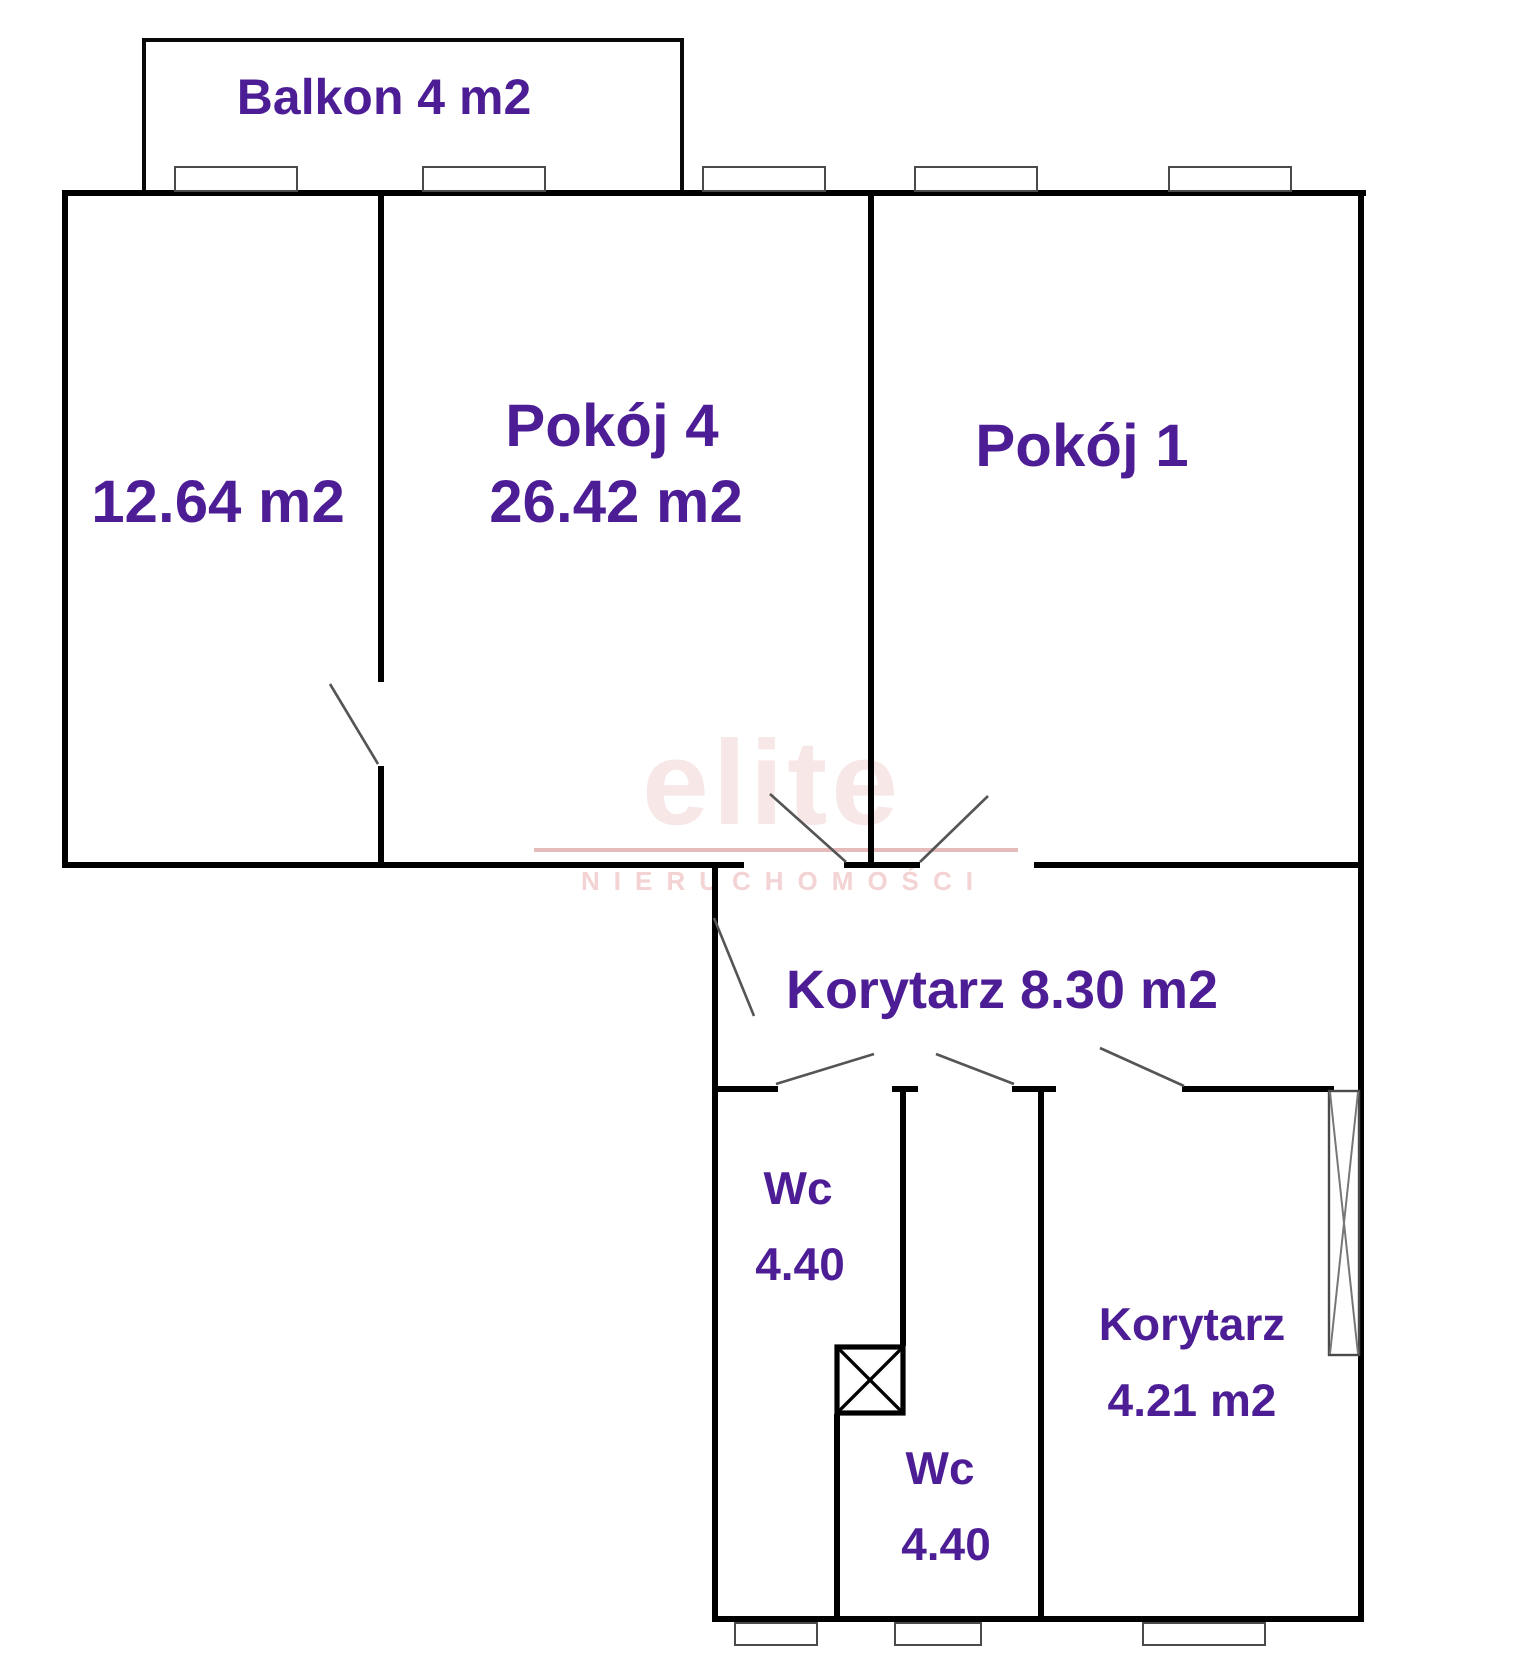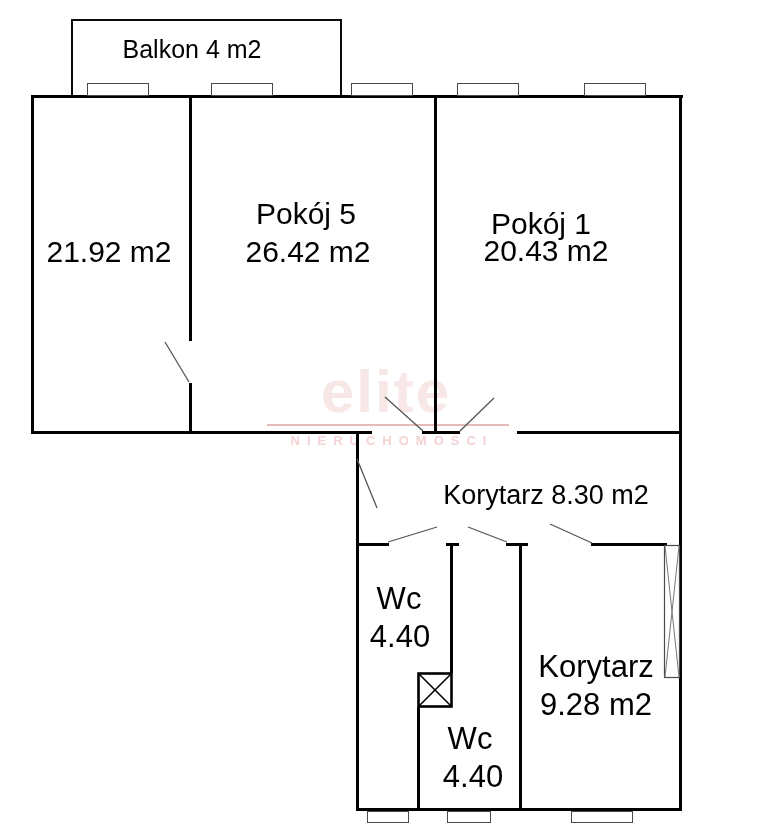--- a/index.html
+++ b/index.html
@@ -6,23 +6,23 @@
   .canvas{
     position:relative;width:768px;height:839px;background:#ffffff;
     font-family:"Liberation Sans", sans-serif;overflow:hidden;
   }
   .wall{position:absolute;background:#000000;}
   .balcony-wall{position:absolute;background:#0a0a0a;}
   .window{position:absolute;background:#ffffff;border:1px solid #4a4a4a;box-sizing:border-box;}
   .overlay{position:absolute;left:0;top:0;}
   .lbl{
     position:absolute;transform:translateX(-50%);white-space:nowrap;
-    font-weight:400;color:#000000;line-height:1;text-align:center;letter-spacing:0px;
+    font-weight:700;color:#4c1d95;line-height:1;text-align:center;letter-spacing:0px;
   }
-  .fs25{font-size:25px;} .fs27{font-size:27px;margin-left:45px;} .fs30{font-size:30px;} .fs31{font-size:31px;}
+  .fs25{font-size:25px;} .fs27{font-size:27px;} .fs30{font-size:30px;} .fs31{font-size:23px;}
   .wm-brand{
     position:absolute;transform:translateX(-50%);font-size:60px;font-weight:700;
     color:#f8e7e7;letter-spacing:2px;line-height:1;
   }
   .wm-line{position:absolute;background:#e5bbbb;}
   .wm-caps{
     position:absolute;transform:translateX(-50%);font-size:13px;font-weight:700;
     color:#f3d3d3;letter-spacing:7px;line-height:1;white-space:nowrap;
   }
 </style>
@@ -85,32 +85,31 @@
     </g>
     <g>
       <rect x="664.5" y="545.5" width="15" height="132" fill="#ffffff" stroke="#4a4a4a" stroke-width="1.2"></rect>
       <line x1="665" y1="546" x2="679" y2="677" stroke="#777777" stroke-width="1"></line>
       <line x1="679" y1="546" x2="665" y2="677" stroke="#777777" stroke-width="1"></line>
     </g>
   </svg>
 
   <div class="lbl fs25" style="left:192px;top:37px;">Balkon 4 m2</div>
 
-  <div class="lbl fs30" style="left:109px;top:237px;">21.92 m2</div>
+  <div class="lbl fs30" style="left:109px;top:237px;">12.64 m2</div>
 
-  <div class="lbl fs30" style="left:306px;top:199px;">Pokój 5</div>
+  <div class="lbl fs30" style="left:306px;top:199px;">Pokój 4</div>
   <div class="lbl fs30" style="left:308px;top:237px;">26.42 m2</div>
 
   <div class="lbl fs30" style="left:541px;top:197px;margin-top:12px;">Pokój 1</div>
-  <div class="lbl fs30" style="left:546px;top:236px;">20.43 m2</div>
 
   <div class="lbl fs27" style="left:501px;top:482px;">Korytarz 8.30 m2</div>
 
   <div class="lbl fs31" style="left:399px;top:583px;">Wc</div>
   <div class="lbl fs31" style="left:400px;top:621px;">4.40</div>
 
   <div class="lbl fs31" style="left:470px;top:723px;">Wc</div>
   <div class="lbl fs31" style="left:473px;top:761px;">4.40</div>
 
   <div class="lbl fs31" style="left:596px;top:651px;">Korytarz</div>
-  <div class="lbl fs31" style="left:596px;top:689px;">9.28 m2</div>
+  <div class="lbl fs31" style="left:596px;top:689px;">4.21 m2</div>
 
 </div>
 
 </body></html>

